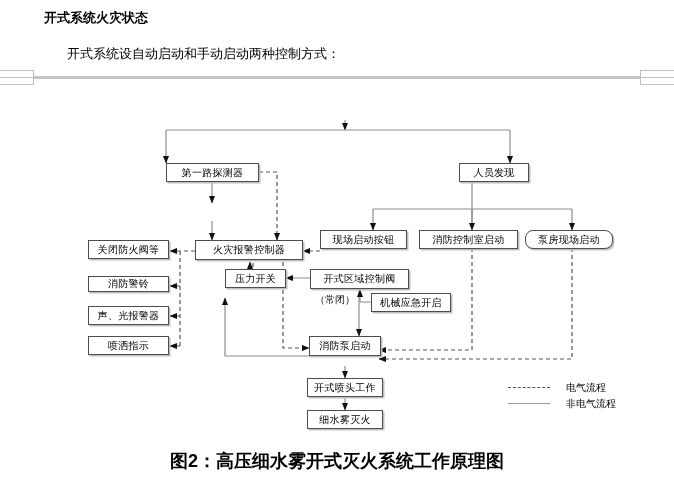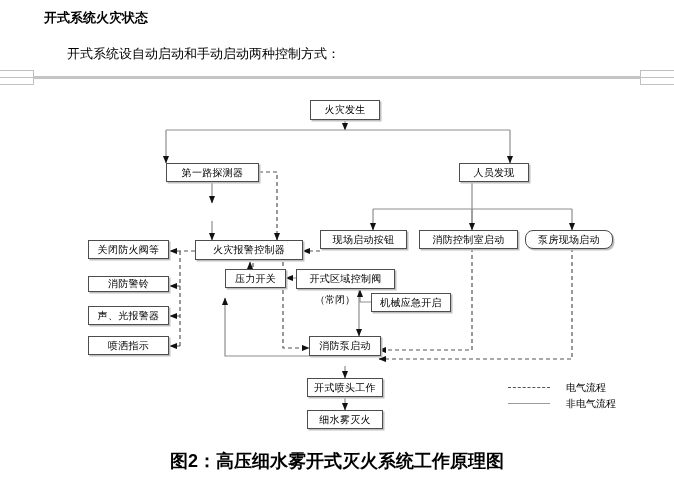--- a/index.html
+++ b/index.html
@@ -160,23 +160,20 @@
         <path d="M253,168 L253,190 L282,190" marker-end="url(#ah-d)"></path>
 
         <path d="M283,174 L283,260 L309,260" marker-end="url(#ah-d)"></path>
 
         <path d="M472,160 L472,262 L379,262" marker-end="url(#ah-d)"></path>
 
         <path d="M572,160 L572,271 L379,271" marker-end="url(#ah-d)"></path>
       </g>
     </svg>
 
-    <div class="nodebox" style="left:310px;top:12px;width:70px;height:20px;">
-      <span>火灾发生</span>
-    </div>
 
     <div class="nodebox" style="left:166px;top:75px;width:93px;height:19px;">
       <span>第一路探测器</span>
     </div>
 
 
     <div class="nodebox" style="left:437px;top:75px;width:70px;height:19px;margin-left:22px;">
       <span>人员发现</span>
     </div>
 
@@ -197,21 +194,21 @@
     </div>
 
     <div class="nodebox" style="left:88px;top:248px;width:81px;height:19px;">
       <span>喷洒指示</span>
     </div>
 
     <div class="nodebox" style="left:225px;top:181px;width:61px;height:19px;">
       <span>压力开关</span>
     </div>
 
-    <div class="nodebox" style="left:296px;top:181px;width:99px;height:20px;">
+    <div class="nodebox" style="left:310px;top:181px;width:99px;height:20px;">
       <span>开式区域控制阀</span>
     </div>
 
     <div class="plainlabel" style="left:315px;top:207px;">（常闭）</div>
 
     <div class="nodebox" style="left:371px;top:205px;width:80px;height:19px;">
       <span>机械应急开启</span>
     </div>
 
     <div class="nodebox" style="left:320px;top:142px;width:87px;height:19px;">

